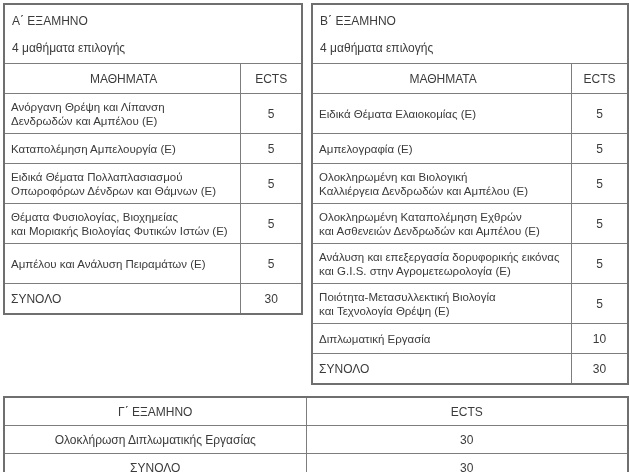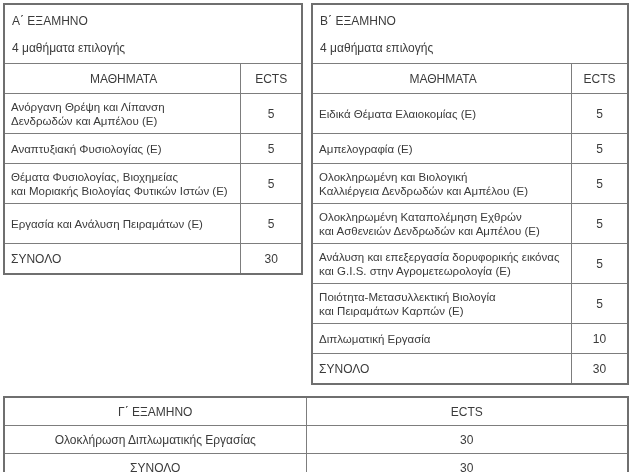--- a/index.html
+++ b/index.html
@@ -90,30 +90,35 @@
       <tr class="h-hdr">
         <td class="hdr-courses">ΜΑΘΗΜΑΤΑ</td>
         <td class="ects">ECTS</td>
       </tr>
       <tr class="h-two">
         <td class="name">Ανόργανη Θρέψη και Λίπανση
 Δενδρωδών και Αμπέλου (Ε)</td>
         <td class="ects">5</td>
       </tr>
       <tr class="h-one">
-        <td class="name">Αναπτυξιακή Φυσιολογίας (Ε)</td>
+        <td class="name">Καταπολέμηση Αμπελουργία (Ε)</td>
+        <td class="ects">5</td>
+      </tr>
+      <tr class="h-two">
+        <td class="name">Ειδικά Θέματα Πολλαπλασιασμού
+Οπωροφόρων Δένδρων και Θάμνων (Ε)</td>
         <td class="ects">5</td>
       </tr>
       <tr class="h-two">
         <td class="name">Θέματα  Φυσιολογίας, Βιοχημείας
 και Μοριακής Βιολογίας Φυτικών Ιστών (Ε)</td>
         <td class="ects">5</td>
       </tr>
       <tr class="h-two">
-        <td class="name">Εργασία και Ανάλυση Πειραμάτων (Ε)</td>
+        <td class="name">Αμπέλου και Ανάλυση Πειραμάτων (Ε)</td>
         <td class="ects">5</td>
       </tr>
       <tr class="h-one">
         <td class="total-label">ΣΥΝΟΛΟ</td>
         <td class="ects">30</td>
       </tr>
     </tbody>
       </table>
 
     <table class="sem tbl-b">
@@ -150,21 +155,21 @@
 και Ασθενειών Δενδρωδών και Αμπέλου (Ε)</td>
         <td class="ects">5</td>
       </tr>
       <tr class="h-two">
         <td class="name">Ανάλυση και επεξεργασία δορυφορικής εικόνας
 και G.I.S. στην Αγρομετεωρολογία (Ε)</td>
         <td class="ects">5</td>
       </tr>
       <tr class="h-two">
         <td class="name">Ποιότητα-Μετασυλλεκτική Βιολογία
-και Πειραμάτων Καρπών (Ε)</td>
+και Τεχνολογία Θρέψη (Ε)</td>
         <td class="ects">5</td>
       </tr>
       <tr class="h-one">
         <td class="name">Διπλωματική Εργασία</td>
         <td class="ects">10</td>
       </tr>
       <tr class="h-one">
         <td class="total-label">ΣΥΝΟΛΟ</td>
         <td class="ects">30</td>
       </tr>

